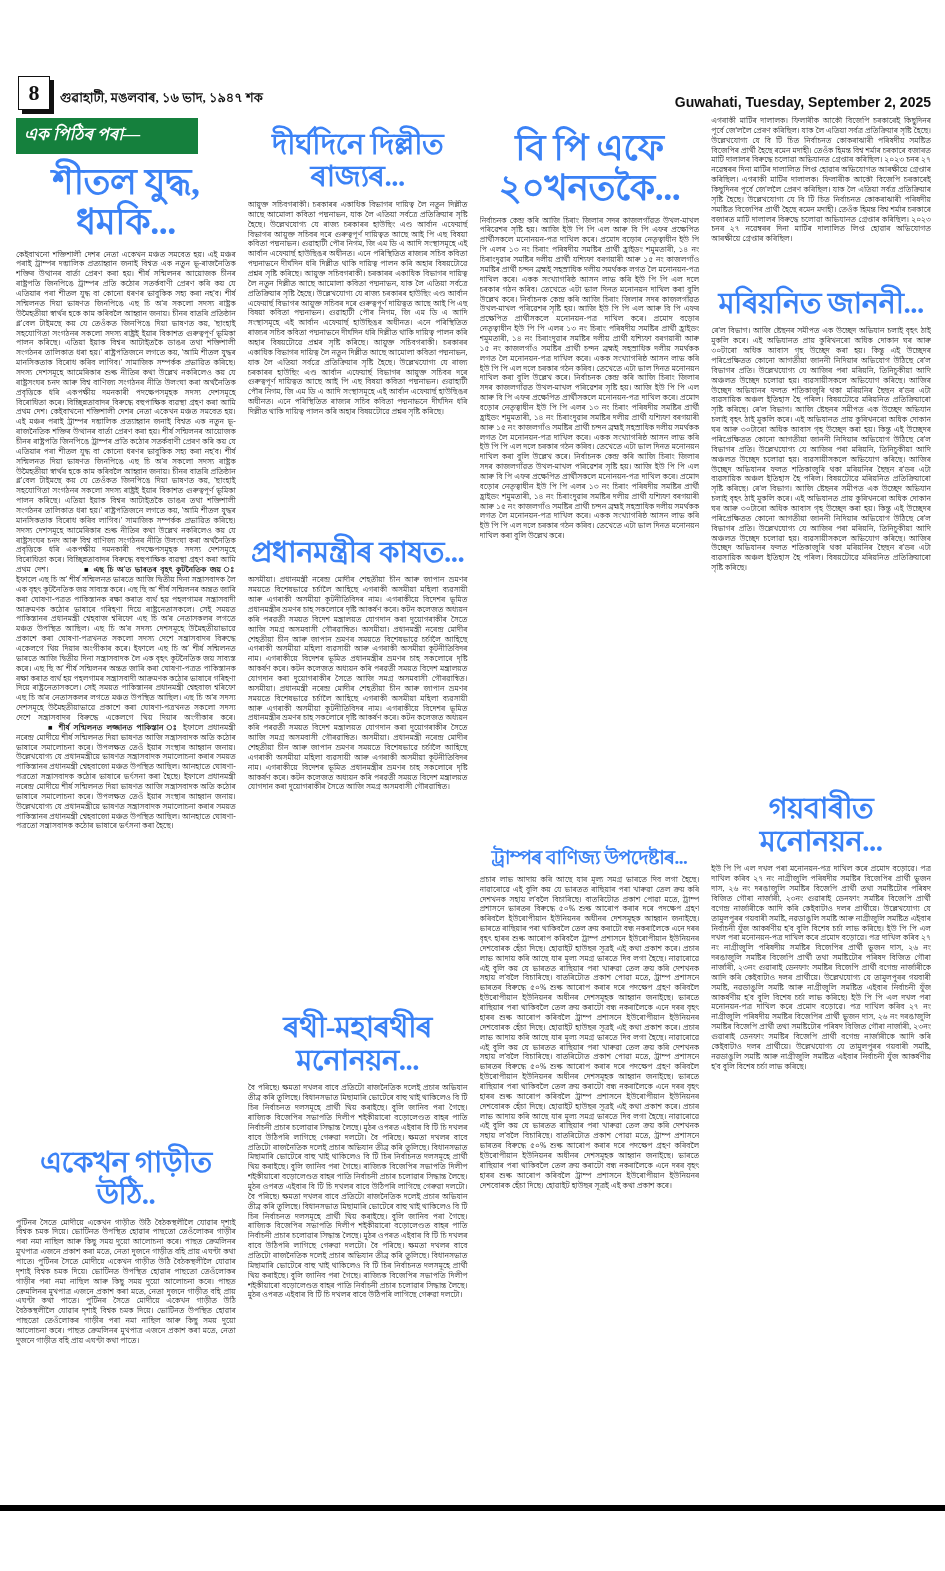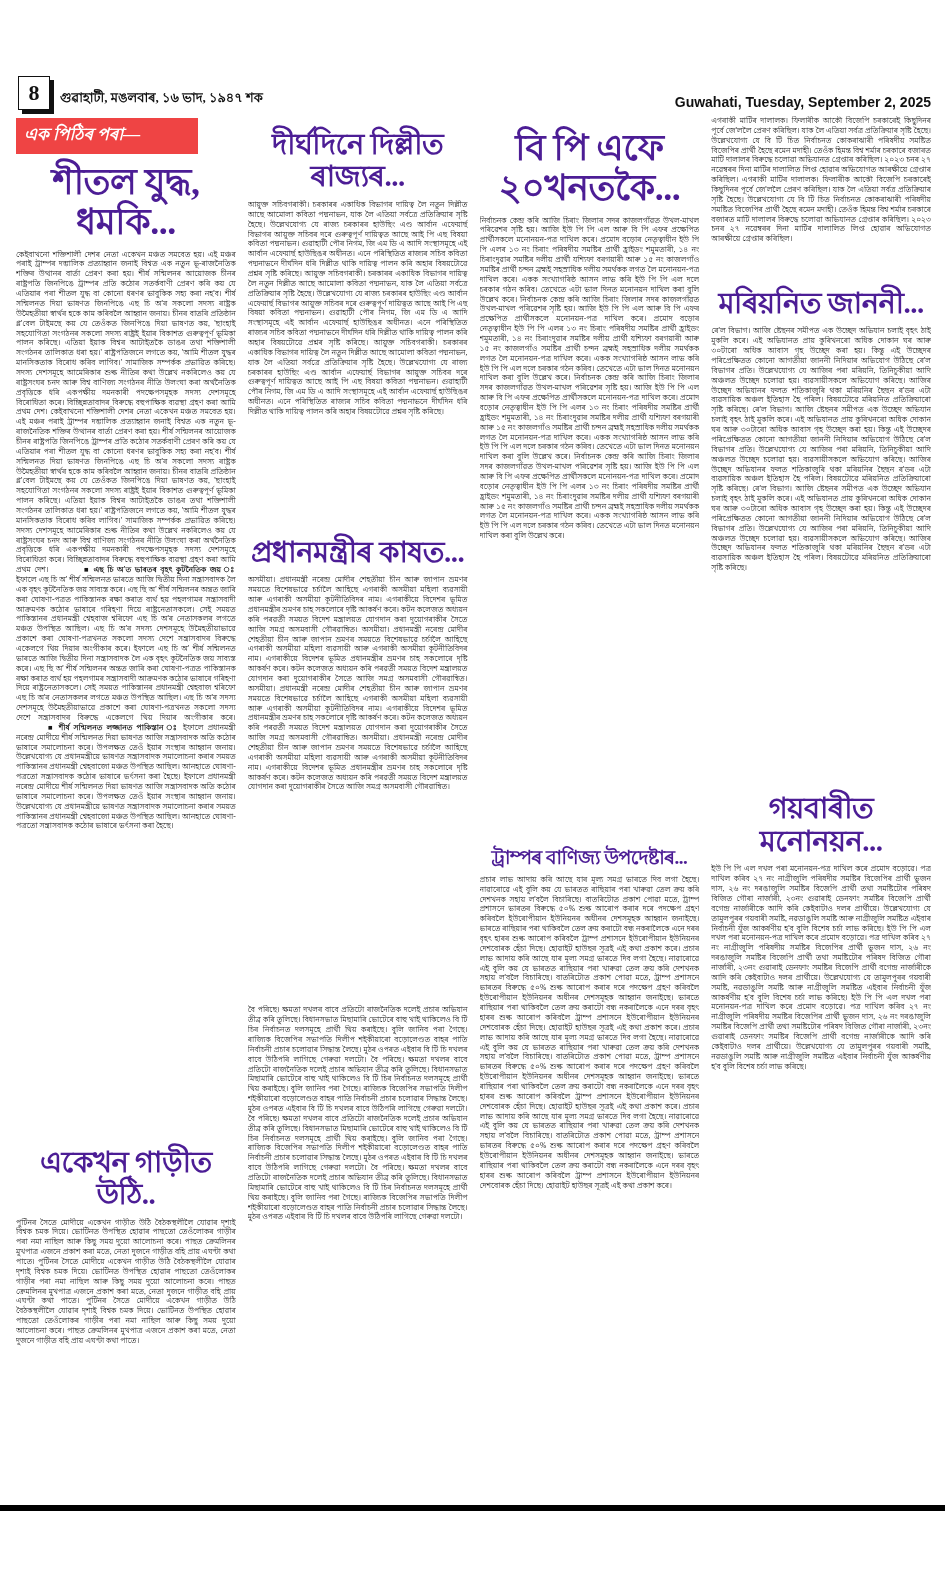--- a/index.html
+++ b/index.html
@@ -26,26 +26,26 @@
   .dbl-left { flex:1; }
   .dbl-right { width:52px; }
   .masthead-title { font-size:17px; font-weight:bold; padding:0 8px; white-space:nowrap; }
   
   .content {
     display:grid; grid-template-columns:repeat(4,1fr); gap:0 12px;
     padding:6px 14px 0 16px; height:1376px; overflow:hidden;
   }
   .col { display:flex; flex-direction:column; overflow:hidden; }
   .banner {
-    background:#ef4444; color:#fff; font-style:italic; font-weight:bold;
+    background:#15803d; color:#fff; font-style:italic; font-weight:bold;
     font-size:17px; padding:3px 10px 5px 8px; width:182px; margin:2px 0 2px 0;
   }
   .headline {
     font-weight:bold; text-align:center; line-height:1.12;
-    letter-spacing:-0.5px; padding:6px 0 7px 0; color:#4c1d95;
+    letter-spacing:-0.5px; padding:6px 0 7px 0; color:#3b82f6;
   }
   .h-32 { font-size:36px; }
   .h-30 { font-size:29px; }
   .h-28 { font-size:19px; }
   .bodytext {
     font-size:7.6px; line-height:1.3; text-align:justify; color:#161616;
     overflow:hidden; word-break:break-word;
   }
   .lead-bold { font-weight:bold;padding-left:32px; }
   .bottom-rule { position:absolute; left:0; right:0; top:1505px; height:6px; background:#000; }
@@ -87,20 +87,21 @@
 
     <div class="col">
       <div class="headline h-30" style="padding-top:12px">দীৰ্ঘদিনে দিল্লীত ৰাজ্যৰ... </div>
       <div class="bodytext" style="height:330px">
         <span>আয়ুক্ত সচিবগৰাকী। চৰকাৰৰ একাধিক বিভাগৰ দায়িত্ব লৈ নতুন দিল্লীত আছে আমোলা কবিতা পদ্মনাভন, যাক লৈ এতিয়া সৰ্বত্ৰে প্ৰতিক্ৰিয়াৰ সৃষ্টি হৈছে। উল্লেখযোগ্য যে ৰাজ্য চৰকাৰৰ হাউছিং এণ্ড আৰ্বান এফেয়াৰ্ছ বিভাগৰ আয়ুক্ত সচিবৰ দৰে গুৰুত্বপূৰ্ণ দায়িত্বত আছে আই পি এছ বিষয়া কবিতা পদ্মনাভন। গুৱাহাটী পৌৰ নিগম, জি এম ডি এ আদি সংস্থাসমূহে এই আৰ্বান এফেয়াৰ্ছ হাউছিঙৰ অধীনত। এনে পৰিস্থিতিত ৰাজ্যৰ সচিব কবিতা পদ্মনাভনে দীৰ্ঘদিন ধৰি দিল্লীত থাকি দায়িত্ব পালন কৰি অহাৰ বিষয়টোৱে প্ৰশ্নৰ সৃষ্টি কৰিছে। আয়ুক্ত সচিবগৰাকী। চৰকাৰৰ একাধিক বিভাগৰ দায়িত্ব লৈ নতুন দিল্লীত আছে আমোলা কবিতা পদ্মনাভন, যাক লৈ এতিয়া সৰ্বত্ৰে প্ৰতিক্ৰিয়াৰ সৃষ্টি হৈছে। উল্লেখযোগ্য যে ৰাজ্য চৰকাৰৰ হাউছিং এণ্ড আৰ্বান এফেয়াৰ্ছ বিভাগৰ আয়ুক্ত সচিবৰ দৰে গুৰুত্বপূৰ্ণ দায়িত্বত আছে আই পি এছ বিষয়া কবিতা পদ্মনাভন। গুৱাহাটী পৌৰ নিগম, জি এম ডি এ আদি সংস্থাসমূহে এই আৰ্বান এফেয়াৰ্ছ হাউছিঙৰ অধীনত। এনে পৰিস্থিতিত ৰাজ্যৰ সচিব কবিতা পদ্মনাভনে দীৰ্ঘদিন ধৰি দিল্লীত থাকি দায়িত্ব পালন কৰি অহাৰ বিষয়টোৱে প্ৰশ্নৰ সৃষ্টি কৰিছে। আয়ুক্ত সচিবগৰাকী। চৰকাৰৰ একাধিক বিভাগৰ দায়িত্ব লৈ নতুন দিল্লীত আছে আমোলা কবিতা পদ্মনাভন, যাক লৈ এতিয়া সৰ্বত্ৰে প্ৰতিক্ৰিয়াৰ সৃষ্টি হৈছে। উল্লেখযোগ্য যে ৰাজ্য চৰকাৰৰ হাউছিং এণ্ড আৰ্বান এফেয়াৰ্ছ বিভাগৰ আয়ুক্ত সচিবৰ দৰে গুৰুত্বপূৰ্ণ দায়িত্বত আছে আই পি এছ বিষয়া কবিতা পদ্মনাভন। গুৱাহাটী পৌৰ নিগম, জি এম ডি এ আদি সংস্থাসমূহে এই আৰ্বান এফেয়াৰ্ছ হাউছিঙৰ অধীনত। এনে পৰিস্থিতিত ৰাজ্যৰ সচিব কবিতা পদ্মনাভনে দীৰ্ঘদিন ধৰি দিল্লীত থাকি দায়িত্ব পালন কৰি অহাৰ বিষয়টোৱে প্ৰশ্নৰ সৃষ্টি কৰিছে। </span>
       </div>
       <div class="headline h-30">প্ৰধানমন্ত্ৰীৰ কাষত... </div>
       <div class="bodytext" style="height:430px">
         <span>অসমীয়া। প্ৰধানমন্ত্ৰী নৰেন্দ্ৰ মোদীৰ শেহতীয়া চীন আৰু জাপান ভ্ৰমণৰ সময়তে বিশেষভাৱে চৰ্চালৈ আহিছে এগৰাকী অসমীয়া মহিলা ব্যৱসায়ী আৰু এগৰাকী অসমীয়া কূটনীতিবিদৰ নাম। এগৰাকীয়ে বিদেশৰ ভূমিত প্ৰধানমন্ত্ৰীৰ ভ্ৰমণৰ চাহ সকলোৰে দৃষ্টি আকৰ্ষণ কৰে। কটন কলেজত অধ্যয়ন কৰি পৰৱৰ্তী সময়ত বিদেশ মন্ত্ৰালয়ত যোগদান কৰা দুয়োগৰাকীৰ সৈতে আজি সমগ্ৰ অসমবাসী গৌৰৱান্বিত। অসমীয়া। প্ৰধানমন্ত্ৰী নৰেন্দ্ৰ মোদীৰ শেহতীয়া চীন আৰু জাপান ভ্ৰমণৰ সময়তে বিশেষভাৱে চৰ্চালৈ আহিছে এগৰাকী অসমীয়া মহিলা ব্যৱসায়ী আৰু এগৰাকী অসমীয়া কূটনীতিবিদৰ নাম। এগৰাকীয়ে বিদেশৰ ভূমিত প্ৰধানমন্ত্ৰীৰ ভ্ৰমণৰ চাহ সকলোৰে দৃষ্টি আকৰ্ষণ কৰে। কটন কলেজত অধ্যয়ন কৰি পৰৱৰ্তী সময়ত বিদেশ মন্ত্ৰালয়ত যোগদান কৰা দুয়োগৰাকীৰ সৈতে আজি সমগ্ৰ অসমবাসী গৌৰৱান্বিত। অসমীয়া। প্ৰধানমন্ত্ৰী নৰেন্দ্ৰ মোদীৰ শেহতীয়া চীন আৰু জাপান ভ্ৰমণৰ সময়তে বিশেষভাৱে চৰ্চালৈ আহিছে এগৰাকী অসমীয়া মহিলা ব্যৱসায়ী আৰু এগৰাকী অসমীয়া কূটনীতিবিদৰ নাম। এগৰাকীয়ে বিদেশৰ ভূমিত প্ৰধানমন্ত্ৰীৰ ভ্ৰমণৰ চাহ সকলোৰে দৃষ্টি আকৰ্ষণ কৰে। কটন কলেজত অধ্যয়ন কৰি পৰৱৰ্তী সময়ত বিদেশ মন্ত্ৰালয়ত যোগদান কৰা দুয়োগৰাকীৰ সৈতে আজি সমগ্ৰ অসমবাসী গৌৰৱান্বিত। অসমীয়া। প্ৰধানমন্ত্ৰী নৰেন্দ্ৰ মোদীৰ শেহতীয়া চীন আৰু জাপান ভ্ৰমণৰ সময়তে বিশেষভাৱে চৰ্চালৈ আহিছে এগৰাকী অসমীয়া মহিলা ব্যৱসায়ী আৰু এগৰাকী অসমীয়া কূটনীতিবিদৰ নাম। এগৰাকীয়ে বিদেশৰ ভূমিত প্ৰধানমন্ত্ৰীৰ ভ্ৰমণৰ চাহ সকলোৰে দৃষ্টি আকৰ্ষণ কৰে। কটন কলেজত অধ্যয়ন কৰি পৰৱৰ্তী সময়ত বিদেশ মন্ত্ৰালয়ত যোগদান কৰা দুয়োগৰাকীৰ সৈতে আজি সমগ্ৰ অসমবাসী গৌৰৱান্বিত। </span>
       </div>
+      <div class="headline h-30">ৰথী-মহাৰথীৰ মনোনয়ন... </div>
       <div class="bodytext" style="flex:1">
         <span>বৈ পৰিছে। ক্ষমতা দখলৰ বাবে প্ৰতিটো ৰাজনৈতিক দলেই প্ৰচাৰ অভিযান তীব্ৰ কৰি তুলিছে। বিধানসভাত মিছামাৰি ভোটেৰে বাহু খাই থাকিলেও বি টি চিৰ নিৰ্বাচনত দলসমূহে প্ৰাৰ্থী থিয় কৰাইছে। বুলি জানিব পৰা গৈছে। ৰাজ্যিক বিজেপিৰ সভাপতি দিলীপ শইকীয়াৰো বড়োলেণ্ডত বাহৰ পাতি নিৰ্বাচনী প্ৰচাৰ চলোৱাৰ সিদ্ধান্ত লৈছে। মুঠৰ ওপৰত এইবাৰ বি টি চি দখলৰ বাবে উঠিপৰি লাগিছে গেৰুৱা দলটো। বৈ পৰিছে। ক্ষমতা দখলৰ বাবে প্ৰতিটো ৰাজনৈতিক দলেই প্ৰচাৰ অভিযান তীব্ৰ কৰি তুলিছে। বিধানসভাত মিছামাৰি ভোটেৰে বাহু খাই থাকিলেও বি টি চিৰ নিৰ্বাচনত দলসমূহে প্ৰাৰ্থী থিয় কৰাইছে। বুলি জানিব পৰা গৈছে। ৰাজ্যিক বিজেপিৰ সভাপতি দিলীপ শইকীয়াৰো বড়োলেণ্ডত বাহৰ পাতি নিৰ্বাচনী প্ৰচাৰ চলোৱাৰ সিদ্ধান্ত লৈছে। মুঠৰ ওপৰত এইবাৰ বি টি চি দখলৰ বাবে উঠিপৰি লাগিছে গেৰুৱা দলটো। বৈ পৰিছে। ক্ষমতা দখলৰ বাবে প্ৰতিটো ৰাজনৈতিক দলেই প্ৰচাৰ অভিযান তীব্ৰ কৰি তুলিছে। বিধানসভাত মিছামাৰি ভোটেৰে বাহু খাই থাকিলেও বি টি চিৰ নিৰ্বাচনত দলসমূহে প্ৰাৰ্থী থিয় কৰাইছে। বুলি জানিব পৰা গৈছে। ৰাজ্যিক বিজেপিৰ সভাপতি দিলীপ শইকীয়াৰো বড়োলেণ্ডত বাহৰ পাতি নিৰ্বাচনী প্ৰচাৰ চলোৱাৰ সিদ্ধান্ত লৈছে। মুঠৰ ওপৰত এইবাৰ বি টি চি দখলৰ বাবে উঠিপৰি লাগিছে গেৰুৱা দলটো। বৈ পৰিছে। ক্ষমতা দখলৰ বাবে প্ৰতিটো ৰাজনৈতিক দলেই প্ৰচাৰ অভিযান তীব্ৰ কৰি তুলিছে। বিধানসভাত মিছামাৰি ভোটেৰে বাহু খাই থাকিলেও বি টি চিৰ নিৰ্বাচনত দলসমূহে প্ৰাৰ্থী থিয় কৰাইছে। বুলি জানিব পৰা গৈছে। ৰাজ্যিক বিজেপিৰ সভাপতি দিলীপ শইকীয়াৰো বড়োলেণ্ডত বাহৰ পাতি নিৰ্বাচনী প্ৰচাৰ চলোৱাৰ সিদ্ধান্ত লৈছে। মুঠৰ ওপৰত এইবাৰ বি টি চি দখলৰ বাবে উঠিপৰি লাগিছে গেৰুৱা দলটো। </span>
       </div>
     </div>
 
     <div class="col">
       <div class="headline h-32" style="padding-top:12px">বি পি এফে ২০খনতকৈ... </div>
       <div class="bodytext" style="height:625px">
         <span>নিৰ্বাচনক কেন্দ্ৰ কৰি আজি চিৰাং জিলাৰ সদৰ কাজলগাঁৱত উখল-মাখল পৰিৱেশৰ সৃষ্টি হয়। আজি ইউ পি পি এল আৰু বি পি এফৰ প্ৰক্ষেপিত প্ৰাৰ্থীসকলে মনোনয়ন-পত্ৰ দাখিল কৰে। প্ৰমোদ বড়োৰ নেতৃত্বাধীন ইউ পি পি এলৰ ১৩ নং চিৰাং পৰিষদীয় সমষ্টিৰ প্ৰাৰ্থী হ্ৰাইডং শমুমতাৰী, ১৪ নং চিৰাংদুৱাৰ সমষ্টিৰ দলীয় প্ৰাৰ্থী যশ্যিফা বৰগয়াৰী আৰু ১৫ নং কাজলগাঁও সমষ্টিৰ প্ৰাৰ্থী চন্দন ব্ৰহ্মই সহস্ৰাধিক দলীয় সমৰ্থকক লগত লৈ মনোনয়ন-পত্ৰ দাখিল কৰে। একক সংখ্যাগৰিষ্ঠ আসন লাভ কৰি ইউ পি পি এল দলে চৰকাৰ গঠন কৰিব। তেখেতে এটা ভাল দিনত মনোনয়ন দাখিল কৰা বুলি উল্লেখ কৰে। নিৰ্বাচনক কেন্দ্ৰ কৰি আজি চিৰাং জিলাৰ সদৰ কাজলগাঁৱত উখল-মাখল পৰিৱেশৰ সৃষ্টি হয়। আজি ইউ পি পি এল আৰু বি পি এফৰ প্ৰক্ষেপিত প্ৰাৰ্থীসকলে মনোনয়ন-পত্ৰ দাখিল কৰে। প্ৰমোদ বড়োৰ নেতৃত্বাধীন ইউ পি পি এলৰ ১৩ নং চিৰাং পৰিষদীয় সমষ্টিৰ প্ৰাৰ্থী হ্ৰাইডং শমুমতাৰী, ১৪ নং চিৰাংদুৱাৰ সমষ্টিৰ দলীয় প্ৰাৰ্থী যশ্যিফা বৰগয়াৰী আৰু ১৫ নং কাজলগাঁও সমষ্টিৰ প্ৰাৰ্থী চন্দন ব্ৰহ্মই সহস্ৰাধিক দলীয় সমৰ্থকক লগত লৈ মনোনয়ন-পত্ৰ দাখিল কৰে। একক সংখ্যাগৰিষ্ঠ আসন লাভ কৰি ইউ পি পি এল দলে চৰকাৰ গঠন কৰিব। তেখেতে এটা ভাল দিনত মনোনয়ন দাখিল কৰা বুলি উল্লেখ কৰে। নিৰ্বাচনক কেন্দ্ৰ কৰি আজি চিৰাং জিলাৰ সদৰ কাজলগাঁৱত উখল-মাখল পৰিৱেশৰ সৃষ্টি হয়। আজি ইউ পি পি এল আৰু বি পি এফৰ প্ৰক্ষেপিত প্ৰাৰ্থীসকলে মনোনয়ন-পত্ৰ দাখিল কৰে। প্ৰমোদ বড়োৰ নেতৃত্বাধীন ইউ পি পি এলৰ ১৩ নং চিৰাং পৰিষদীয় সমষ্টিৰ প্ৰাৰ্থী হ্ৰাইডং শমুমতাৰী, ১৪ নং চিৰাংদুৱাৰ সমষ্টিৰ দলীয় প্ৰাৰ্থী যশ্যিফা বৰগয়াৰী আৰু ১৫ নং কাজলগাঁও সমষ্টিৰ প্ৰাৰ্থী চন্দন ব্ৰহ্মই সহস্ৰাধিক দলীয় সমৰ্থকক লগত লৈ মনোনয়ন-পত্ৰ দাখিল কৰে। একক সংখ্যাগৰিষ্ঠ আসন লাভ কৰি ইউ পি পি এল দলে চৰকাৰ গঠন কৰিব। তেখেতে এটা ভাল দিনত মনোনয়ন দাখিল কৰা বুলি উল্লেখ কৰে। নিৰ্বাচনক কেন্দ্ৰ কৰি আজি চিৰাং জিলাৰ সদৰ কাজলগাঁৱত উখল-মাখল পৰিৱেশৰ সৃষ্টি হয়। আজি ইউ পি পি এল আৰু বি পি এফৰ প্ৰক্ষেপিত প্ৰাৰ্থীসকলে মনোনয়ন-পত্ৰ দাখিল কৰে। প্ৰমোদ বড়োৰ নেতৃত্বাধীন ইউ পি পি এলৰ ১৩ নং চিৰাং পৰিষদীয় সমষ্টিৰ প্ৰাৰ্থী হ্ৰাইডং শমুমতাৰী, ১৪ নং চিৰাংদুৱাৰ সমষ্টিৰ দলীয় প্ৰাৰ্থী যশ্যিফা বৰগয়াৰী আৰু ১৫ নং কাজলগাঁও সমষ্টিৰ প্ৰাৰ্থী চন্দন ব্ৰহ্মই সহস্ৰাধিক দলীয় সমৰ্থকক লগত লৈ মনোনয়ন-পত্ৰ দাখিল কৰে। একক সংখ্যাগৰিষ্ঠ আসন লাভ কৰি ইউ পি পি এল দলে চৰকাৰ গঠন কৰিব। তেখেতে এটা ভাল দিনত মনোনয়ন দাখিল কৰা বুলি উল্লেখ কৰে। </span>
       </div>

